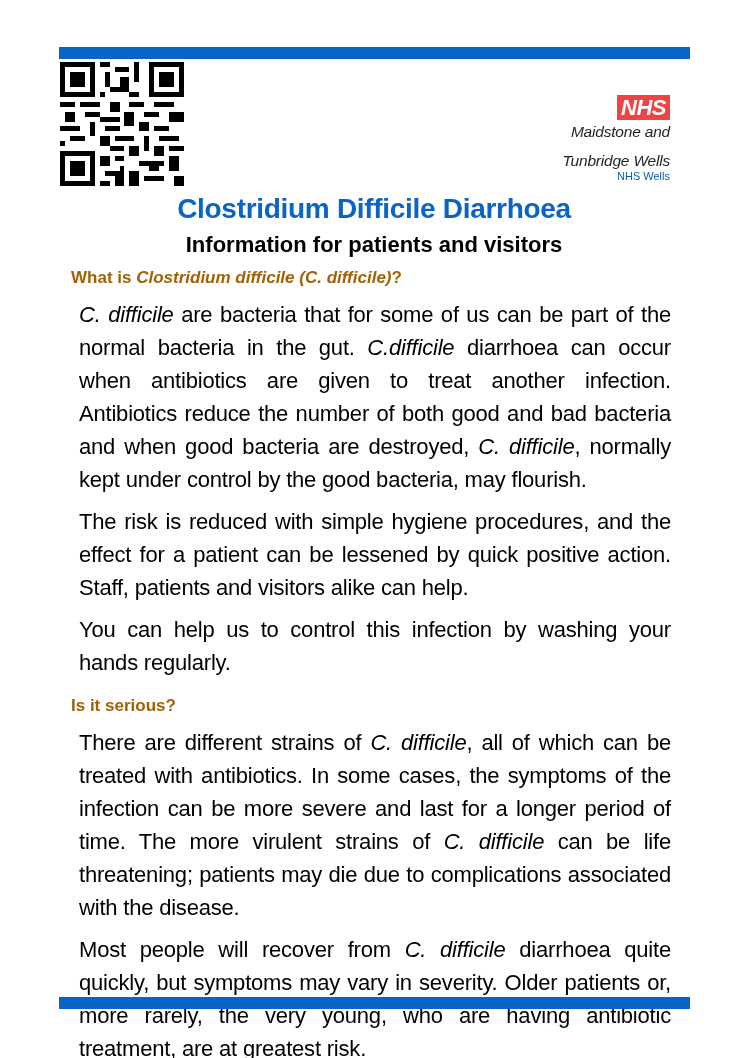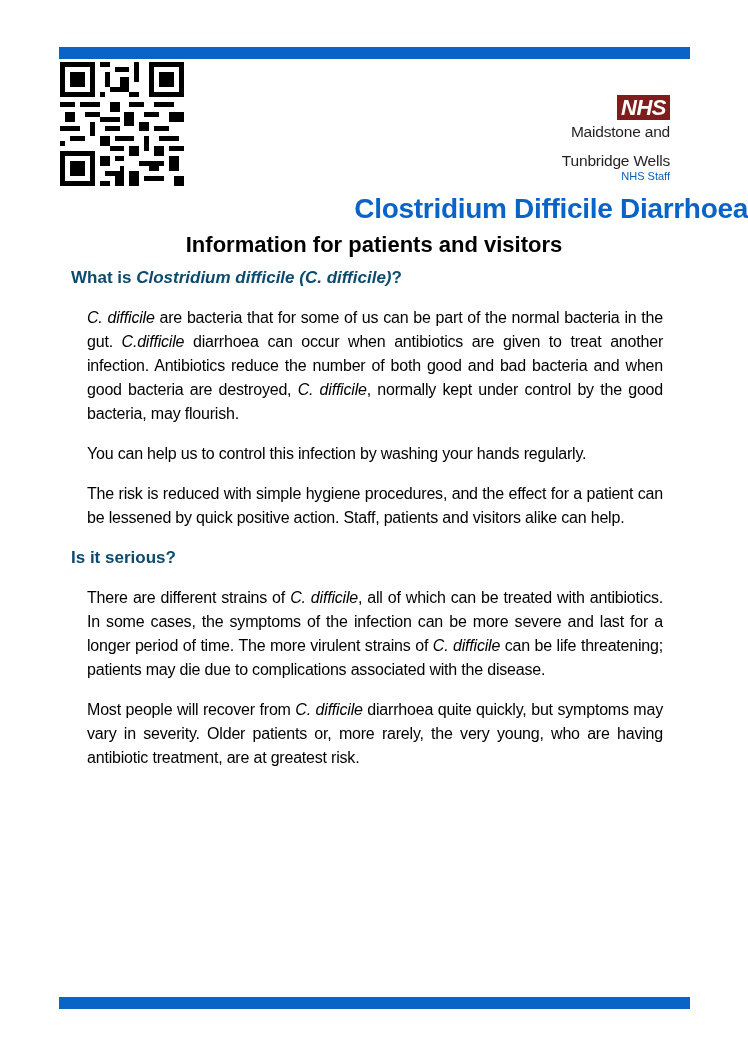--- a/index.html
+++ b/index.html
@@ -3,31 +3,31 @@
 <meta charset="utf-8">
 <style>
   html, body { margin:0; padding:0; background:#ffffff; }
   body { width:748px; height:1058px; position:relative; overflow:hidden;
          font-family:"Liberation Sans", sans-serif; color:#000; }
   .bar { position:absolute; left:59px; width:631px; height:12px; background:#0a64c8; }
   .bar.top { top:47px; }
   .bar.bottom { top:997px; }
   .qr { position:absolute; left:60px; top:62px; width:124px; height:124px; }
   .logo { position:absolute; left:530px; top:95px; width:140px; text-align:right; }
-  .nhs-box { display:inline-block; background:#7f1d1d; color:#fff; font-weight:bold; font-style:italic;
+  .nhs-box { display:inline-block; background:#ef4444; color:#fff; font-weight:bold; font-style:italic;
              font-size:22px; line-height:25px; padding:0 4px; letter-spacing:-0.5px; }
-  .trust1 { font-size:15.5px; line-height:17px; color:#231f20; margin-top:3px; letter-spacing:-0.2px; }
+  .trust1 { font-size:15.5px; line-height:17px; color:#231f20; margin-top:3px; letter-spacing:-0.2px;font-style:italic; }
   .trust2 { font-size:11px; line-height:13px; color:#0a5eb8; margin-top:1px; }
-  .title { position:absolute; left:0; width:748px; top:193px; text-align:right;
+  .title { position:absolute; left:0; width:748px; top:193px; text-align:center;
            font-size:28px; font-weight:bold; color:#0a64c8; letter-spacing:-0.3px; }
   .subtitle { position:absolute; left:0; width:748px; top:232px; text-align:center;
               font-size:22px; font-weight:bold; color:#000; }
   .content { position:absolute; left:71px; top:266px; width:608px; }
-  h2 { margin:0; font-size:17px; font-weight:bold; color:#0c4a6e; line-height:24px; }
-  p { margin:16px; font-size:16px; line-height:24px; text-align:justify; letter-spacing:-0.2px; }
+  h2 { margin:0; font-size:17px; font-weight:bold; color:#a16207; line-height:24px; }
+  p { margin:8px; font-size:22px; line-height:33px; text-align:justify; letter-spacing:-0.2px; }
   p + p { margin-top:9px; }
   .h-gap { margin-top:15px; }
 </style>
 </head>
 <body>
 
 <div class="bar top"></div>
 
 <svg class="qr" viewBox="0 0 25 25" shape-rendering="crispEdges">
   <rect x="0" y="0" width="25" height="25" fill="#fff"></rect>
@@ -87,32 +87,32 @@
       <rect x="23" y="23" width="2" height="2"></rect>
     <rect x="18" y="21" width="2" height="1"></rect>
       <rect x="12" y="21" width="1" height="1"></rect>
   </g>
 </svg>
 
 <div class="logo">
   <div><span class="nhs-box">NHS</span></div>
   <div class="trust1">Maidstone and</div>
   <div class="trust1" style="margin-top:12px">Tunbridge Wells</div>
-  <div class="trust2">NHS Staff</div>
+  <div class="trust2">NHS Wells</div>
 </div>
 
 <div class="title">Clostridium Difficile Diarrhoea</div>
 <div class="subtitle">Information for patients and visitors</div>
 
 <div class="content">
 
   <h2><span>What is </span><i>Clostridium difficile (C. difficile)</i><span>?</span></h2>
   <p><i>C. difficile</i><span> are bacteria that for some of us can be part of the normal bacteria in the gut. </span><i>C.difficile</i><span> diarrhoea can occur when antibiotics are given to treat another infection.  Antibiotics reduce the number of both good and bad bacteria and when good bacteria are destroyed, </span><i>C. difficile</i><span>, normally kept under control by the good bacteria, may flourish.</span></p>
+  <p>The risk is reduced with simple hygiene procedures, and the effect for a patient can be lessened by quick positive action. Staff, patients and visitors alike can help.</p>
   <p>You can help us to control this infection by washing your hands regularly.</p>
-  <p>The risk is reduced with simple hygiene procedures, and the effect for a patient can be lessened by quick positive action. Staff, patients and visitors alike can help.</p>
 
   <h2 class="h-gap">Is it serious?</h2>
   <p><span>There are different strains of </span><i>C. difficile</i><span>, all of which can be treated with antibiotics. In some cases, the symptoms of the infection can be more severe and last for a longer period of time. The more virulent strains of </span><i>C. difficile</i><span> can be life threatening; patients may die due to complications associated with the disease.</span></p>
   <p><span>Most people will recover from </span><i>C. difficile</i><span> diarrhoea quite quickly, but symptoms may vary in severity. Older patients or, more rarely, the very young, who are having antibiotic treatment, are at greatest risk.</span></p>
 
 </div>
 
 <div class="bar bottom"></div>
 
 </body></html>

